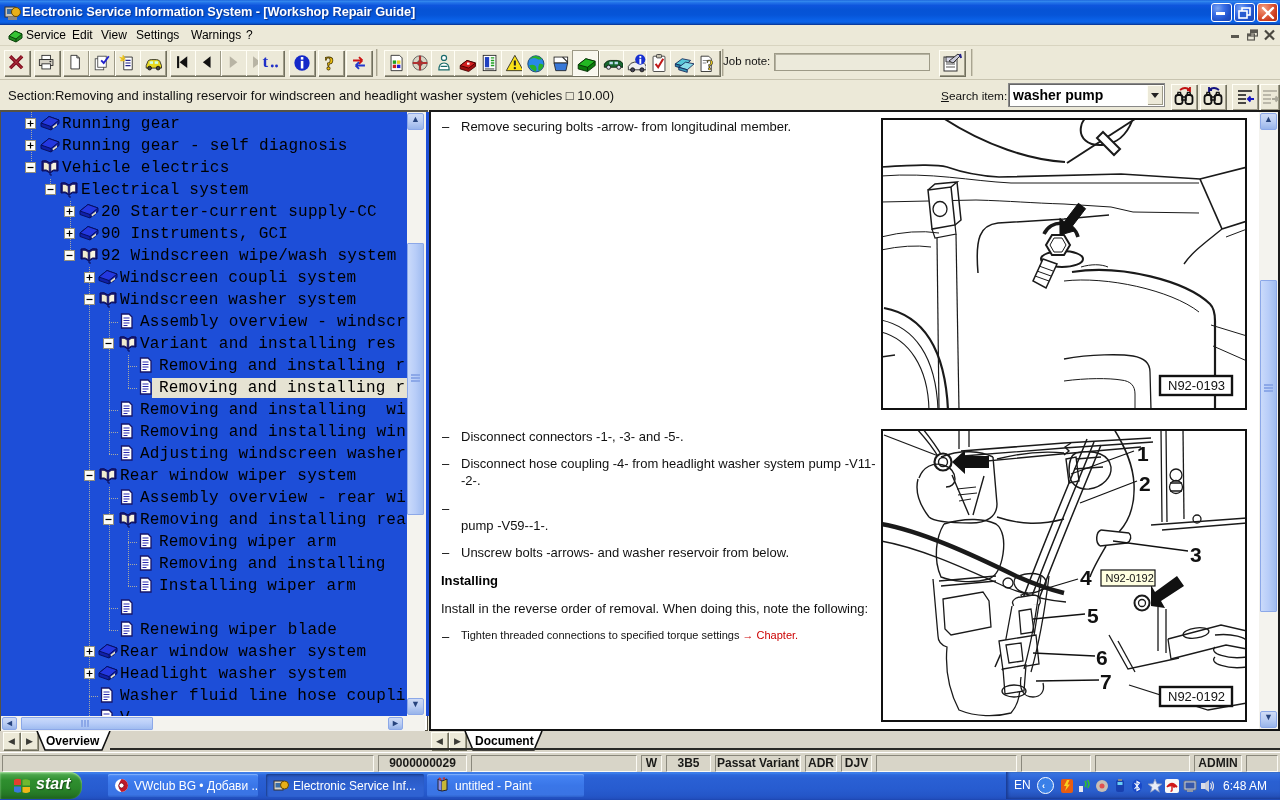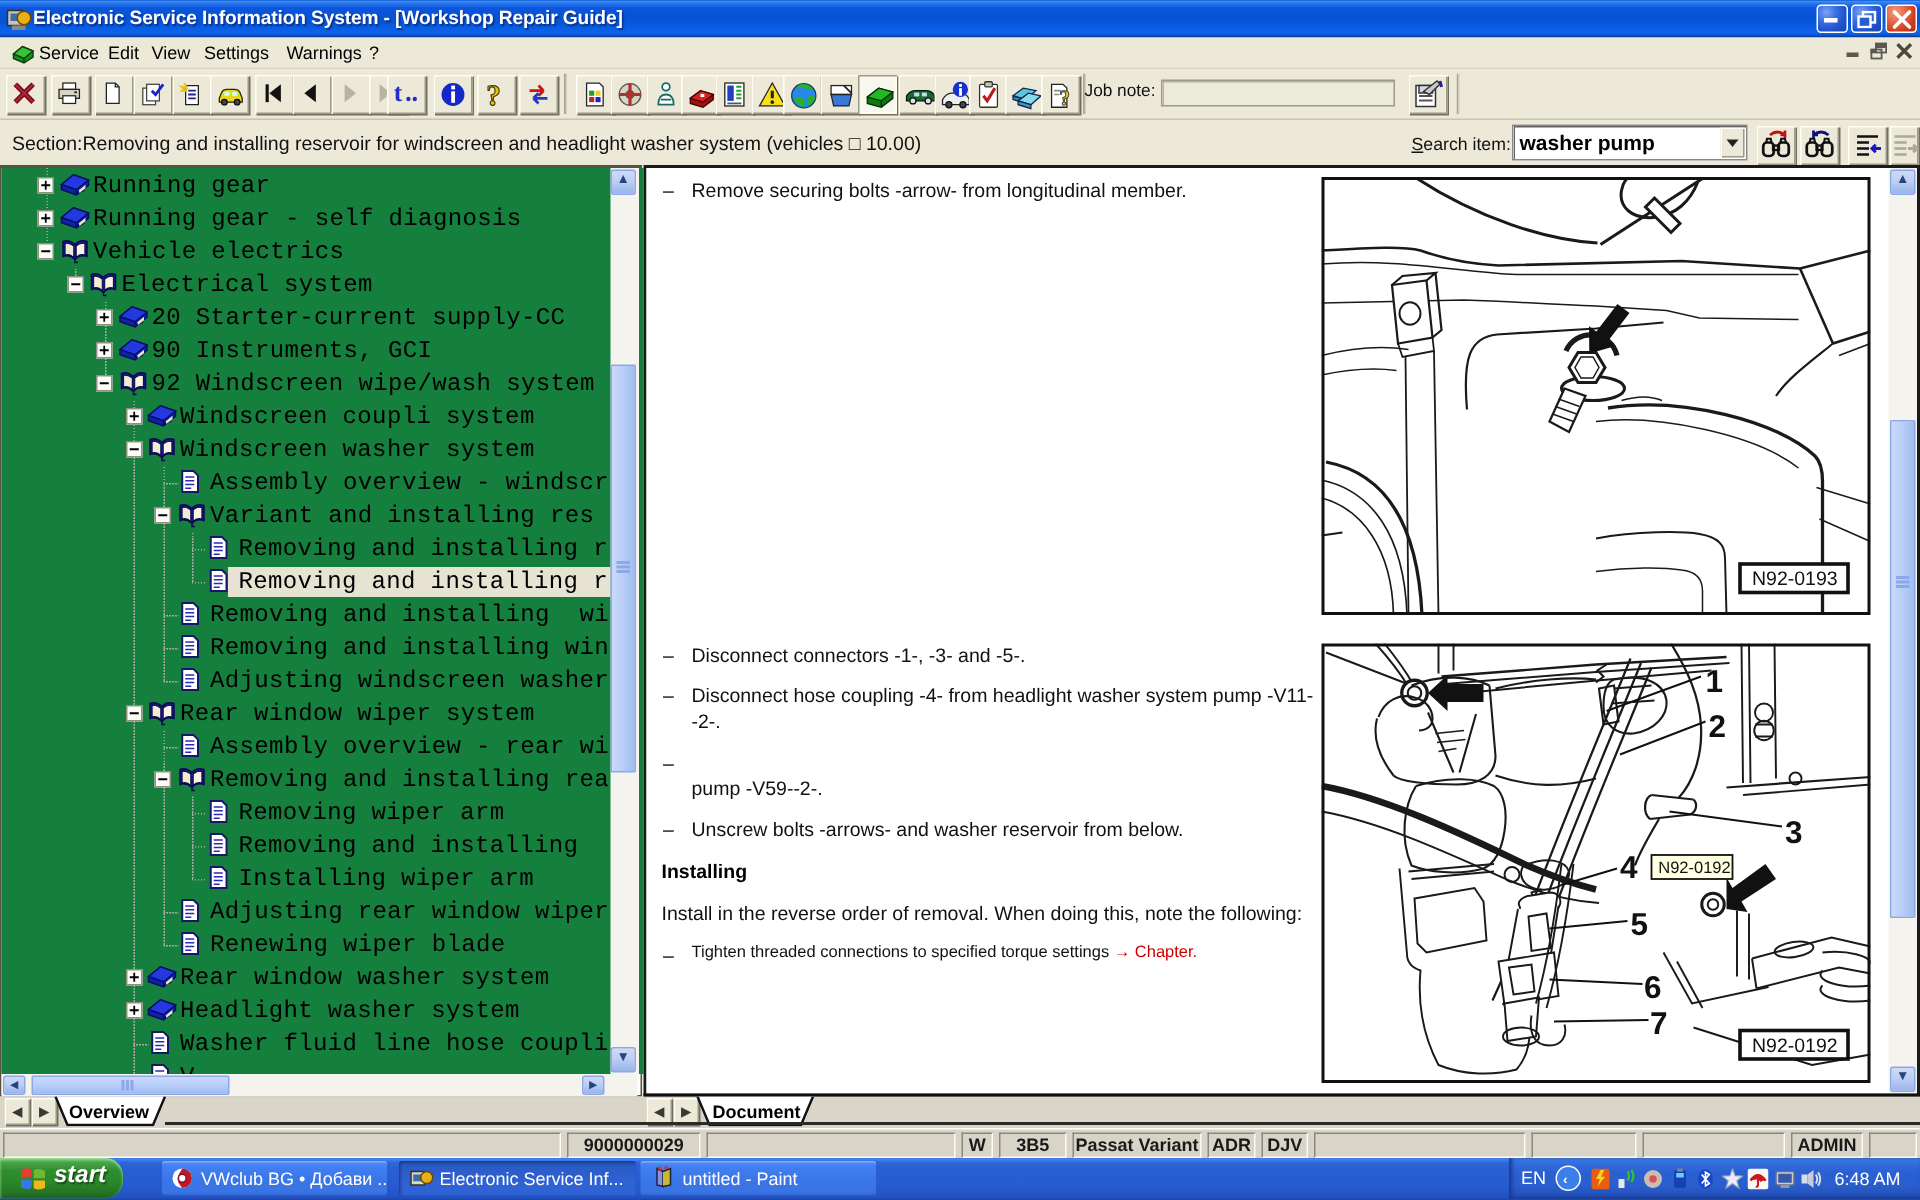--- a/index.html
+++ b/index.html
@@ -353,21 +353,21 @@
     </svg>
   </div>
 <div class="abs" style="left:1260px;top:84px;width:19px;height:26px;background:#ece9d8;box-shadow:inset 1px 1px 0 #fffef5, inset -1px -1px 0 #9d9a87, 1px 1px 0 #71705f">
     <svg style="position:absolute;left:1px;top:2px" width="18" height="22" viewBox="0 0 18 22">
       <path d="M2 5 H16 M2 9 H10 M2 13 H10 M2 17 H10" stroke="#aaa89a" stroke-width="1.6"></path>
       <path d="M11 13 L17 13 M14.5 10.5 L17 13 L14.5 15.5" stroke="#aaa89a" stroke-width="2" fill="none"></path>
     </svg>
   </div>
 
 <div id="treepanel" class="abs">
- <div class="abs" style="left:0;top:0;width:474px;height:604px;overflow:hidden;background:#15803d">
+ <div class="abs" style="left:0;top:0;width:474px;height:604px;overflow:hidden;background:#1d4ed8">
   <div class="abs" style="left:30px;top:0px;width:1px;height:56px;background:repeating-linear-gradient(180deg,#a8a9a3 0 1px,transparent 1px 2px)"></div>
       <div class="abs" style="left:49px;top:67px;width:1px;height:11px;background:repeating-linear-gradient(180deg,#a8a9a3 0 1px,transparent 1px 2px)"></div>
       <div class="abs" style="left:69px;top:89px;width:1px;height:55px;background:repeating-linear-gradient(180deg,#a8a9a3 0 1px,transparent 1px 2px)"></div>
       <div class="abs" style="left:88px;top:155px;width:1px;height:451px;background:repeating-linear-gradient(180deg,#a8a9a3 0 1px,transparent 1px 2px)"></div>
       <div class="abs" style="left:108px;top:199px;width:1px;height:143px;background:repeating-linear-gradient(180deg,#a8a9a3 0 1px,transparent 1px 2px)"></div>
       <div class="abs" style="left:108px;top:375px;width:1px;height:143px;background:repeating-linear-gradient(180deg,#a8a9a3 0 1px,transparent 1px 2px)"></div>
       <div class="abs" style="left:127px;top:243px;width:1px;height:33px;background:repeating-linear-gradient(180deg,#a8a9a3 0 1px,transparent 1px 2px)"></div>
       <div class="abs" style="left:127px;top:419px;width:1px;height:55px;background:repeating-linear-gradient(180deg,#a8a9a3 0 1px,transparent 1px 2px)"></div>
       <div class="texp" style="left:24px;top:6px"></div>
       <svg class="abs" style="left:24px;top:6px" width="11" height="11" viewBox="0 0 11 11">
@@ -560,21 +560,20 @@
       <div class="abs" style="left:138px;top:465px"><svg width="13" height="16" viewBox="0 0 13 16">
           <path d="M1.5 1 L9 1 L12 4 L12 15 L1.5 15 Z" fill="#fff" stroke="#16166a" stroke-width="1.3"></path>
           <path d="M3.5 5 H9.5 M3.5 7.5 H9.5 M3.5 10 H9.5 M3.5 12.5 H7.5" stroke="#2a2ab0" stroke-width="1.1"></path>
         </svg></div>
       <div class="trow" style="left:158px;top:465px">Installing wiper arm</div>
       <div class="abs" style="left:108px;top:496px;width:10px;height:1px;background:repeating-linear-gradient(90deg,#a8a9a3 0 1px,transparent 1px 2px)"></div>
       <div class="abs" style="left:119px;top:487px"><svg width="13" height="16" viewBox="0 0 13 16">
           <path d="M1.5 1 L9 1 L12 4 L12 15 L1.5 15 Z" fill="#fff" stroke="#16166a" stroke-width="1.3"></path>
           <path d="M3.5 5 H9.5 M3.5 7.5 H9.5 M3.5 10 H9.5 M3.5 12.5 H7.5" stroke="#2a2ab0" stroke-width="1.1"></path>
         </svg></div>
-      <div class="trow" style="left:139px;top:487px">Adjusting rear window wiper</div>
       <div class="abs" style="left:108px;top:518px;width:10px;height:1px;background:repeating-linear-gradient(90deg,#a8a9a3 0 1px,transparent 1px 2px)"></div>
       <div class="abs" style="left:119px;top:509px"><svg width="13" height="16" viewBox="0 0 13 16">
           <path d="M1.5 1 L9 1 L12 4 L12 15 L1.5 15 Z" fill="#fff" stroke="#16166a" stroke-width="1.3"></path>
           <path d="M3.5 5 H9.5 M3.5 7.5 H9.5 M3.5 10 H9.5 M3.5 12.5 H7.5" stroke="#2a2ab0" stroke-width="1.1"></path>
         </svg></div>
       <div class="trow" style="left:139px;top:509px">Renewing wiper blade</div>
       <div class="texp" style="left:83px;top:534px"></div>
       <svg class="abs" style="left:83px;top:534px" width="11" height="11" viewBox="0 0 11 11">
         <path d="M2.5 5.5 H8.5 M5.5 2.5 V8.5" stroke="#000" stroke-width="1.2"></path>
       </svg>
@@ -627,21 +626,21 @@
   <div class="abs" style="left:11px;top:7px;font-size:13px">–</div>
       <div class="abs" style="left:30px;top:7px;font-size:13px;color:#111">Remove securing bolts -arrow- from longitudinal member.</div>
       <div class="abs" style="left:11px;top:317px;font-size:13px">–</div>
       <div class="abs" style="left:30px;top:317px;font-size:13px;color:#111">Disconnect connectors -1-, -3- and -5-.</div>
       <div class="abs" style="left:11px;top:344px;font-size:13px">–</div>
       <div class="abs" style="left:30px;top:344px;font-size:13px;color:#111">Disconnect hose coupling -4- from headlight washer system pump -V11-</div>
       <div class="abs" style="left:11px;top:389px;font-size:13px">–</div>
       <div class="abs" style="left:11px;top:433px;font-size:13px">–</div>
       <div class="abs" style="left:30px;top:433px;font-size:13px;color:#111">Unscrew bolts -arrows- and washer reservoir from below.</div>
       <div class="abs" style="left:30px;top:361px;font-size:13px;color:#111">-2-.</div>
-      <div class="abs" style="left:30px;top:406px;font-size:13px;color:#111">pump -V59--2-.</div>
+      <div class="abs" style="left:30px;top:406px;font-size:13px;color:#111">pump -V59--1-.</div>
       <div class="abs" style="left:10px;top:461px;font-size:13px;font-weight:bold">Installing</div>
       <div class="abs" style="left:10px;top:489px;font-size:13px;color:#111">Install in the reverse order of removal. When doing this, note the following:</div>
       <div class="abs" style="left:11px;top:517px;font-size:13px">–</div>
       <div class="abs" style="left:30px;top:517px;font-size:11px;color:#111">Tighten threaded connections to specified torque settings <span style="color:#cc0000">→ Chapter.</span></div>
   <div class="abs" style="left:450px;top:6px"><svg width="366" height="292" viewBox="0 0 366 292">
 <rect x="0" y="0" width="366" height="292" fill="#fff"></rect>
 <g stroke="#1a1a1a" fill="none" stroke-width="2">
 <path d="M62,0 C105,28 150,42 184,44"></path>
 <path d="M254,1 L186,45"></path>
 <path d="M251,3 C246,16 236,26 221,27 C207,28 198,20 200,9 C201,3 204,0 206,0"></path>

